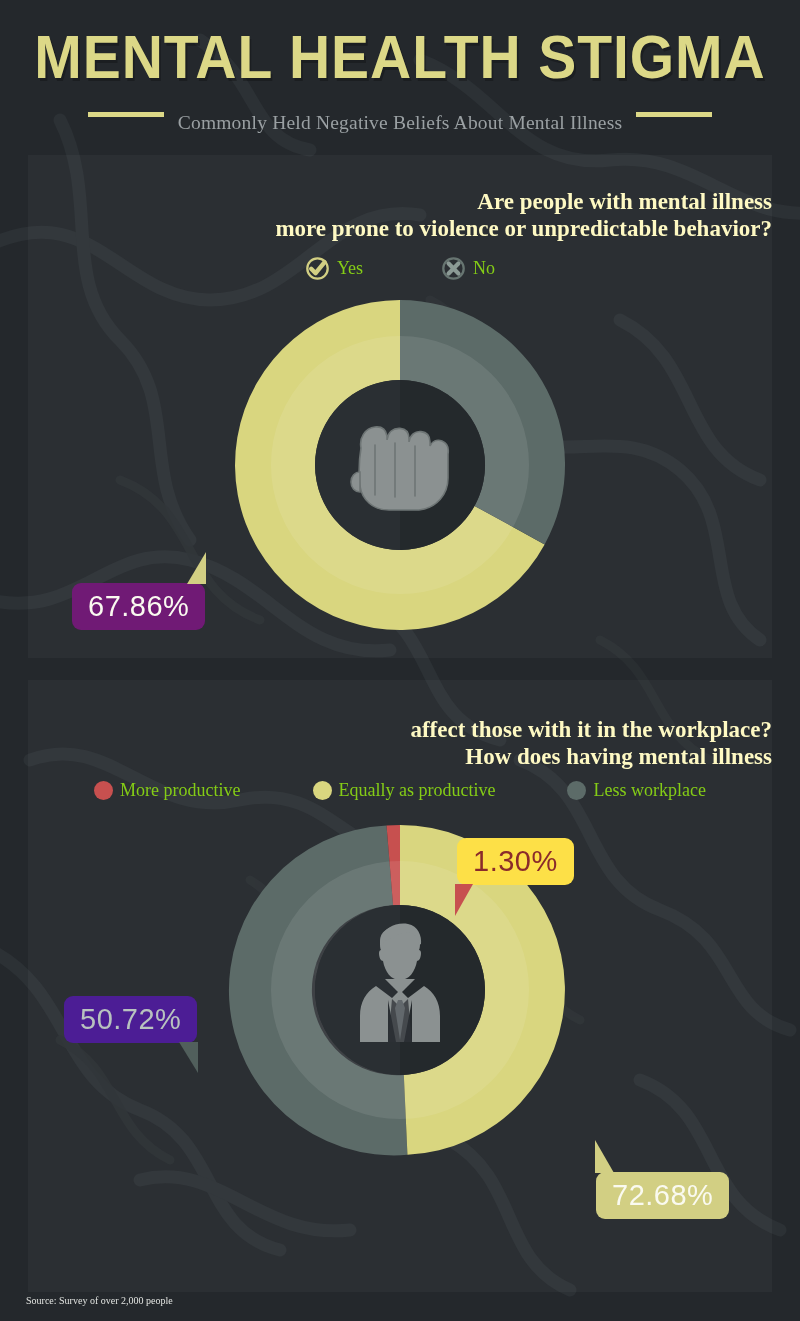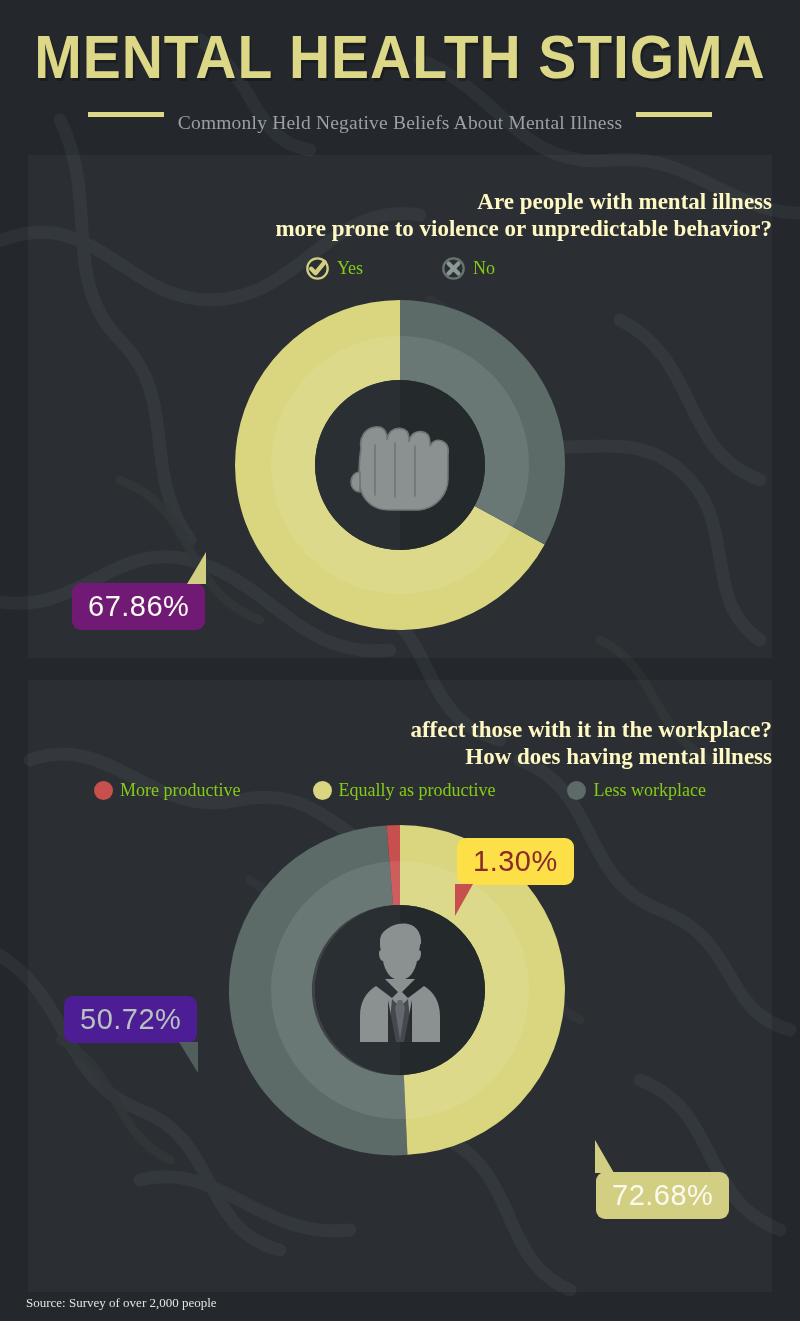--- a/index.html
+++ b/index.html
@@ -79,21 +79,21 @@
      border-left:18px solid #c7504f;border-bottom:32px solid transparent;}
   #c-5072{left:64px;top:996px;color:#b8c2bf;background:#4c1d95;}
   #c-5072 .tail{right:-1px;bottom:-30px;
      border-right:19px solid #515f5c;border-bottom:31px solid transparent;}
   #c-4798{left:596px;top:1172px;color:#fafaf0;background:#d2cf83;}
   #c-4798 .tail{left:-1px;top:-32px;
      border-left:19px solid #d2cf83;border-top:33px solid transparent;}
 
   
   .footer{position:absolute;left:26px;top:1295px;color:#e2e4e1;
-     font-size:13px;font-family:"Liberation Serif", serif;}
+     font-size:10px;font-family:"Liberation Serif", serif;}
 </style>
 </head>
 <body>
 
 <div class="page">
 
   <svg class="brain-bg" width="800" height="1321" viewBox="0 0 800 1321">
     <rect x="0" y="0" width="800" height="1321" fill="#24282c"></rect>
     <g stroke="#2c3135" stroke-width="13" fill="none" stroke-linecap="round">
       <path d="M-20,250 C90,190 120,300 210,300 C300,300 330,200 420,215"></path>

